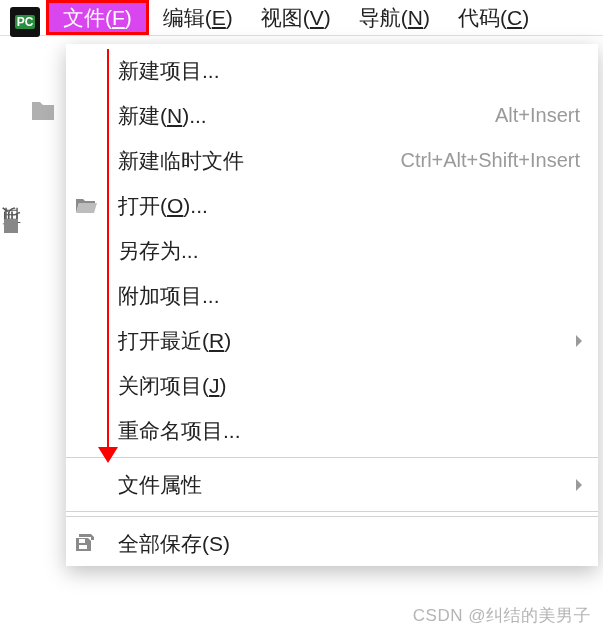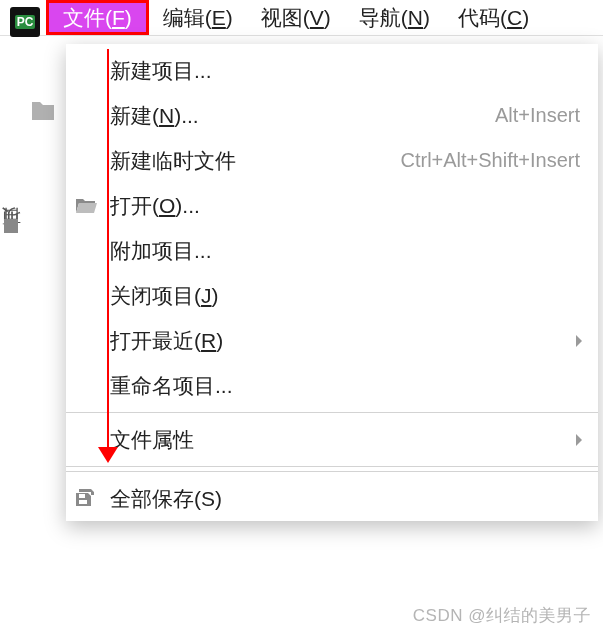--- a/index.html
+++ b/index.html
@@ -11,21 +11,21 @@
   .app-icon-inner { background: #2b8e3f; color: #fff; padding: 0 2px; border-radius: 2px; font-size: 12px; }
   .menu { display: flex; align-items: center; padding: 0 14px; font-size: 21px; color: #222; cursor: default; position: relative; }
   .menu.active { background: #d946ef; color: #fff; }
   .menu .mn { text-decoration: underline; }
   .menu.box-red { border: 3px solid #f00; box-sizing: content-box; }
 
   
   .dropdown { position: absolute; left: 66px; top: 44px; width: 532px; background: #fff; box-shadow: 0 6px 20px rgba(0,0,0,.25); padding-top: 4px; }
   .item { height: 45px; display: flex; align-items: center; font-size: 21px; color: #222; position: relative; }
   .item .icon-slot { width: 40px; display: flex; align-items: center; justify-content: center; }
-  .item .label { flex: 1; white-space: nowrap; padding-left: 4px; }
+  .item .label { flex: 1; white-space: nowrap; padding-left: 4px; margin-left: 8px; }
   .item .label .mn { text-decoration: underline; }
   .item .shortcut { padding-right: 18px; color: #9a9a9a; font-size: 20px; }
   .item .submenu-arrow { position: absolute; right: 14px; color: #9a9a9a; }
   .item.selected { background: #2779c9; color: #fff; }
   .item.selected .shortcut { color: #fff; }
   .item.box-red { border: 3px solid #f00; }
   .sep { height: 1px; background: #d3d3d3; margin: 4px 0; }
 
   
   .left-gutter { position: absolute; left: 0; top: 44px; bottom: 0; width: 66px; background: #fff; }
@@ -110,39 +110,43 @@
   <div class="item">
     <span class="icon-slot">
       <svg width="22" height="18" viewBox="0 0 22 18">
           <path fill="#8a8a8a" d="M1 2h7l2 2h10v2H4L1 16z"></path>
           <path fill="#bdbdbd" d="M4 6h18l-3 10H1z"></path>
         </svg>
     </span>
     <span class="label"><span>打开(</span><span class="mn">O</span><span>)...</span></span>
   </div>
 
+  <div class="item">
+    <span class="icon-slot"></span>
+    <span class="label"><span>另存为...</span></span>
+  </div>
 
   <div class="item">
     <span class="icon-slot"></span>
     <span class="label"><span>附加项目...</span></span>
-  </div>
-
-  <div class="item">
-    <span class="icon-slot"></span>
-    <span class="label"><span>关闭项目(</span><span class="mn">J</span><span>)</span></span>
   </div>
 
   <div class="item">
     <span class="icon-slot"></span>
     <span class="label"><span>打开最近(</span><span class="mn">R</span><span>)</span></span>
     <span class="submenu-arrow">
       <svg width="10" height="14" viewBox="0 0 10 14">
           <path fill="currentColor" d="M2 1l6 6-6 6z"></path>
         </svg>
     </span>
+  </div>
+
+  <div class="item">
+    <span class="icon-slot"></span>
+    <span class="label"><span>关闭项目(</span><span class="mn">J</span><span>)</span></span>
   </div>
 
   <div class="item">
     <span class="icon-slot"></span>
     <span class="label"><span>重命名项目...</span></span>
   </div>
 
   <div class="sep"></div>
 
 

